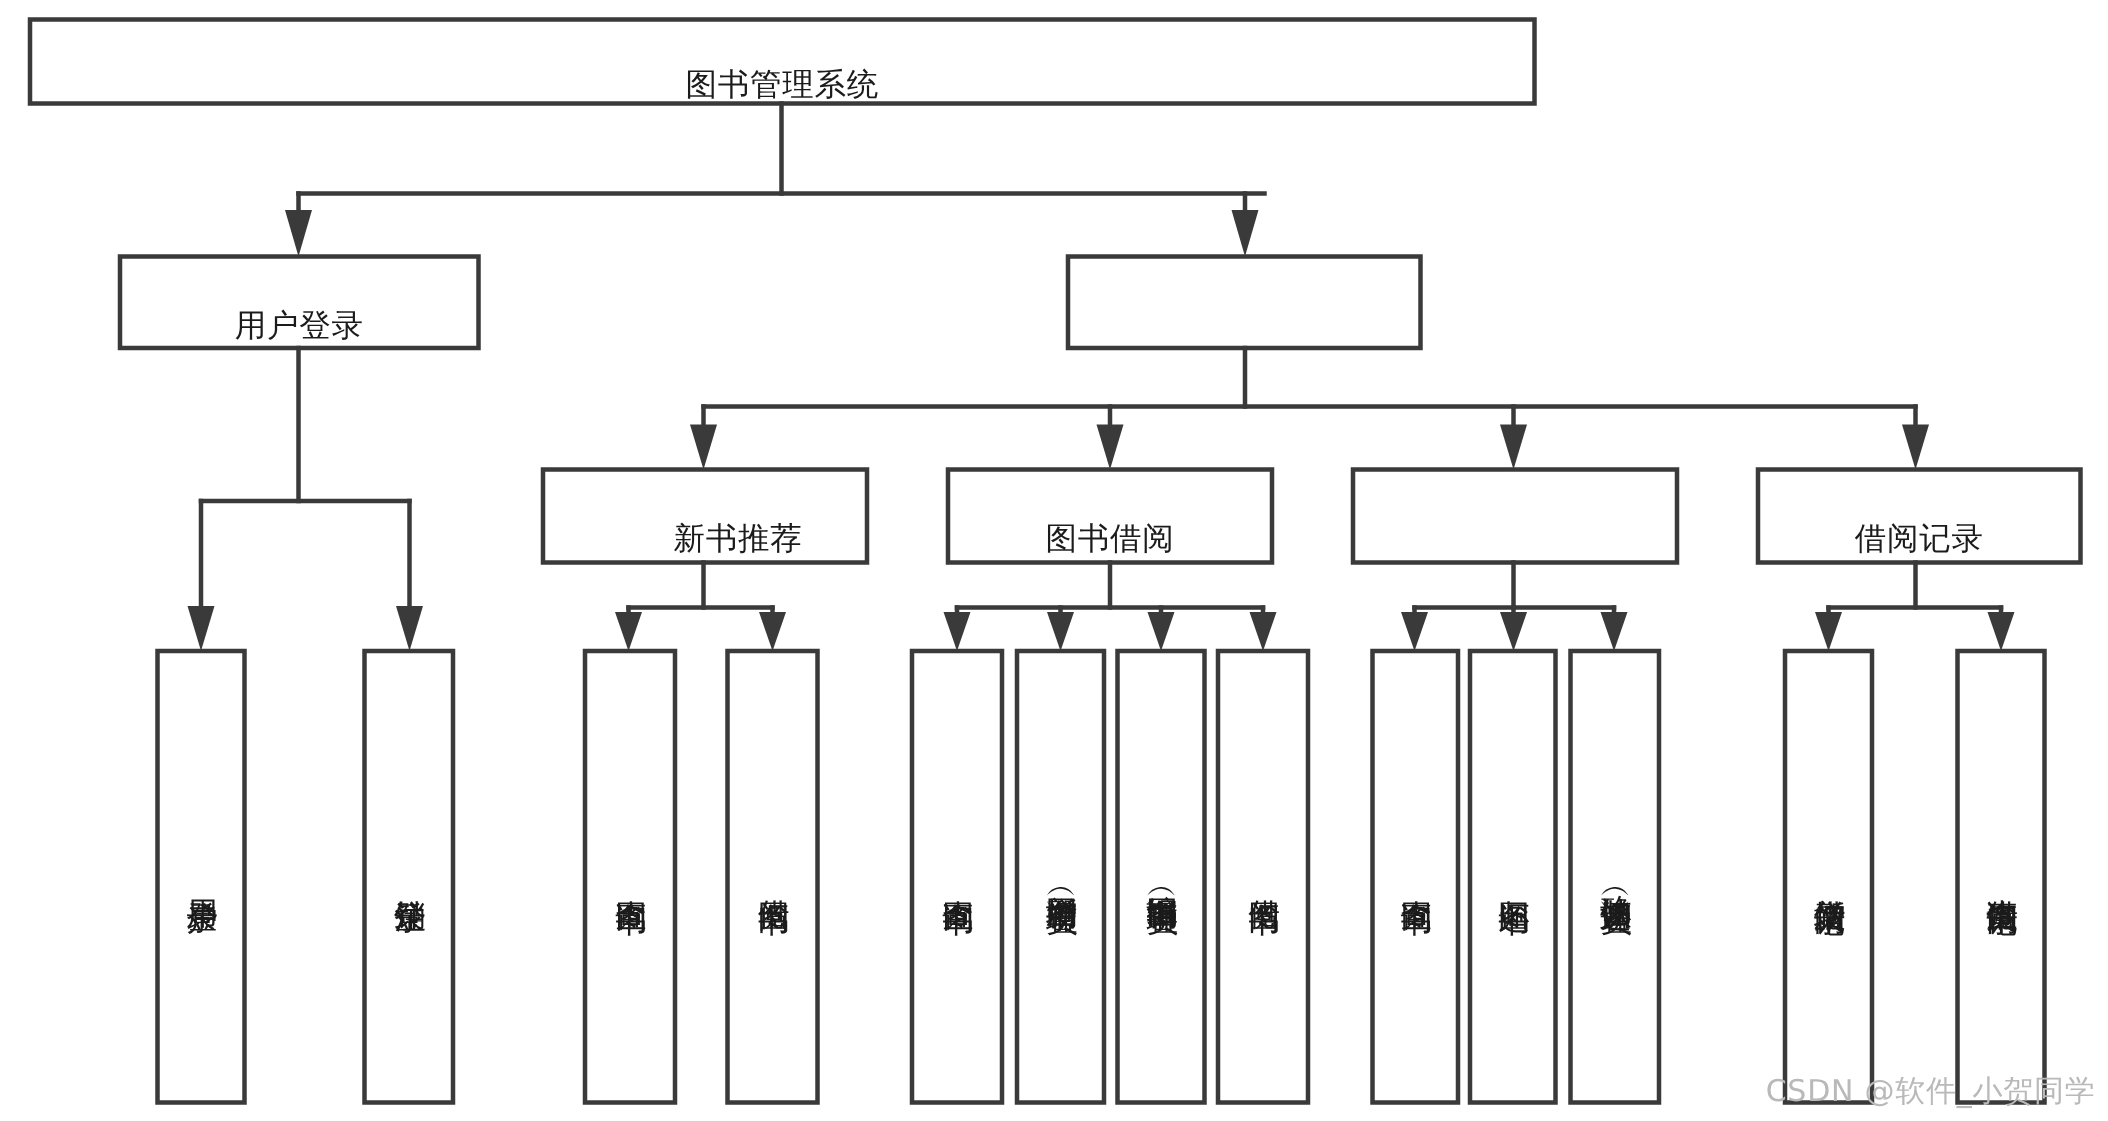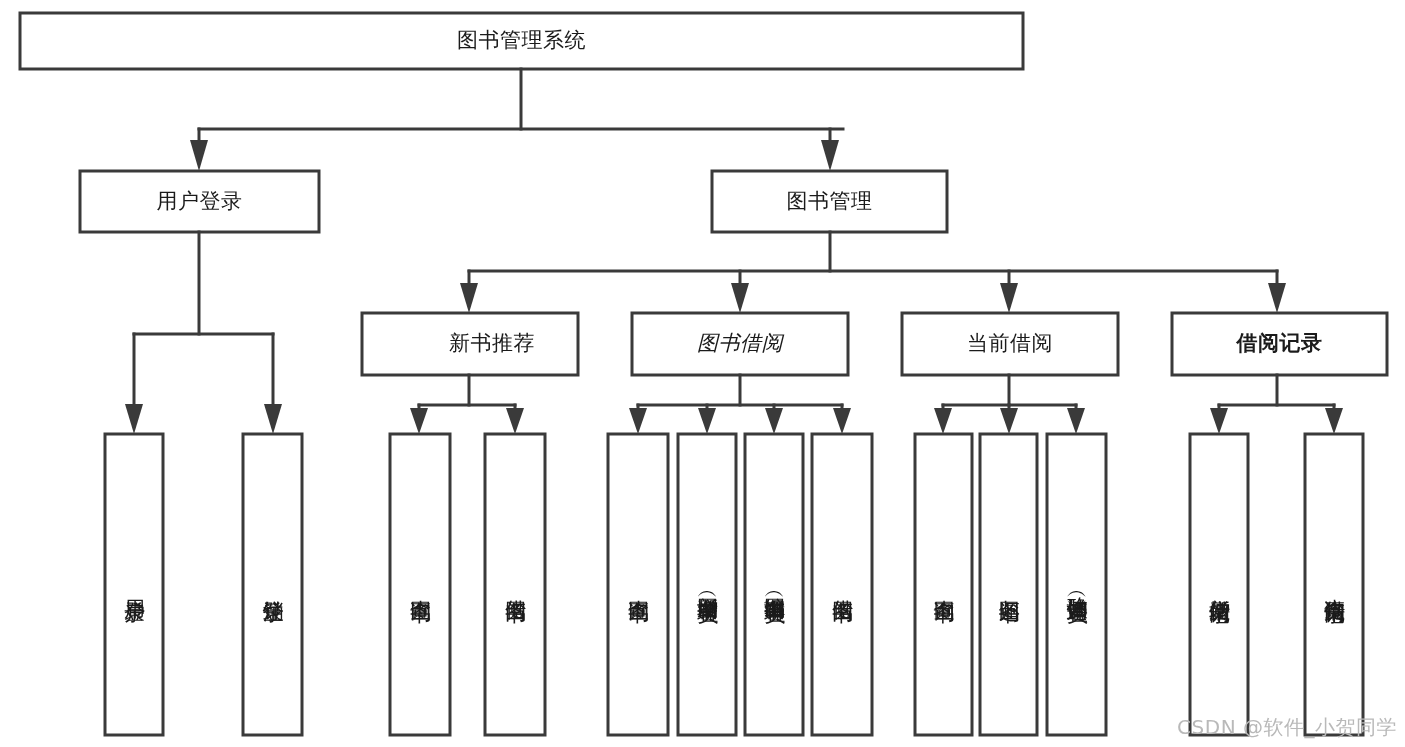--- a/index.html
+++ b/index.html
@@ -45,20 +45,21 @@
     position: absolute;
     display: flex;
     align-items: center;
     justify-content: center;
     color: #1b1b1b;
     font-size: 21px;
     line-height: 1.1;
     letter-spacing: 0.5px;
     white-space: nowrap;
     pointer-events: none;
+    margin-top: 16px;
   }
   .node-label-v {
     position: absolute;
     display: flex;
     align-items: center;
     justify-content: center;
     color: #1b1b1b;
     font-size: 21px;
     line-height: 1.22;
     letter-spacing: 1px;
@@ -181,29 +182,27 @@
     <rect class="node-box" x="1047" y="434" width="59" height="301"></rect>
     <rect class="node-box" x="1190" y="434" width="58" height="301"></rect>
     <rect class="node-box" x="1305" y="434" width="58" height="301"></rect>
 
   </svg>
 
   <div class="node-label-h" style="left:20px; top:13px; width:1003px; height:56px;">图书管理系统</div>
 
   <div class="node-label-h" style="left:80px; top:171px; width:239px; height:61px;">用户登录</div>
 
-  <div class="node-label-h" style="left:712px; top:171px; width:235px; height:61px;">图书管理</div>
 
   <div class="node-label-h" style="left:362px; top:313px; width:260px; height:62px;">新书推荐</div>
 
-  <div class="node-label-h" style="left:632px; top:313px; width:216px; height:62px;font-style:italic;">图书借阅</div>
-
-  <div class="node-label-h" style="left:902px; top:313px; width:216px; height:62px;">当前借阅</div>
-
-  <div class="node-label-h" style="left:1172px; top:313px; width:215px; height:62px;font-weight:bold;">借阅记录</div>
+  <div class="node-label-h" style="left:632px; top:313px; width:216px; height:62px;">图书借阅</div>
+
+
+  <div class="node-label-h" style="left:1172px; top:313px; width:215px; height:62px;">借阅记录</div>
 
   <div class="node-label-v" style="left:105px; top:434px; width:58px; height:301px;">用户登录</div>
 
   <div class="node-label-v" style="left:243px; top:434px; width:59px; height:301px;">注销登录</div>
 
   <div class="node-label-v" style="left:390px; top:434px; width:60px; height:301px;">查询图书</div>
 
   <div class="node-label-v" style="left:485px; top:434px; width:60px; height:301px;">借阅图书</div>
 
   <div class="node-label-v" style="left:608px; top:434px; width:60px; height:301px;">查询图书</div>

